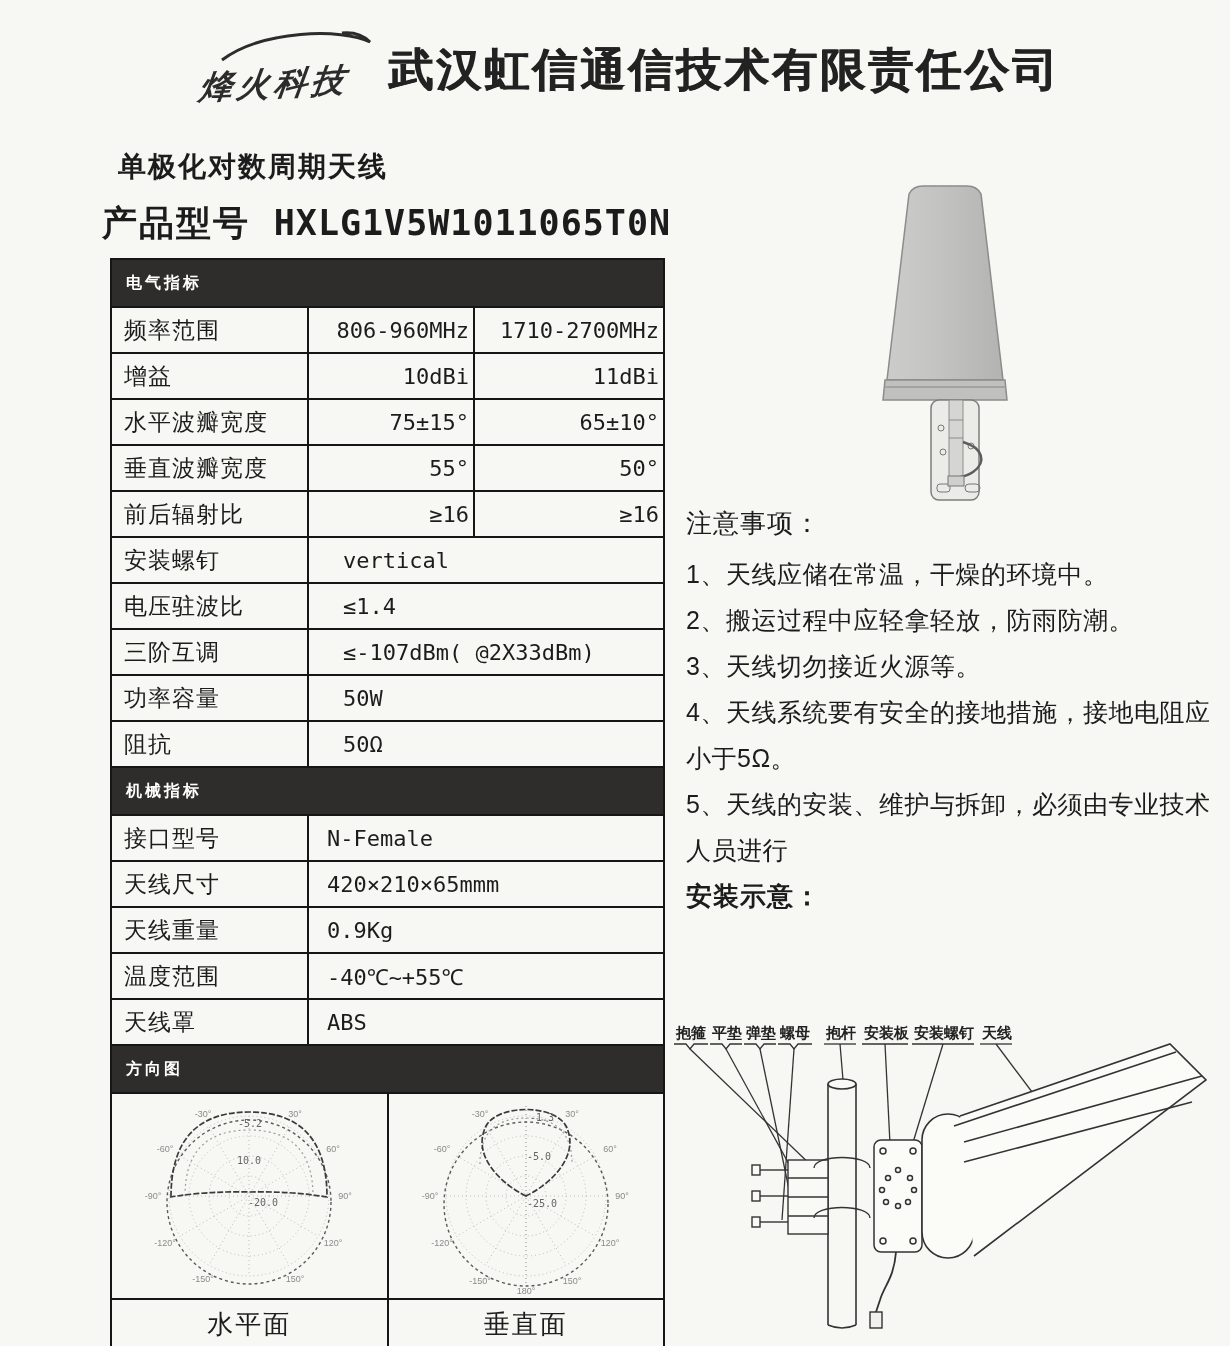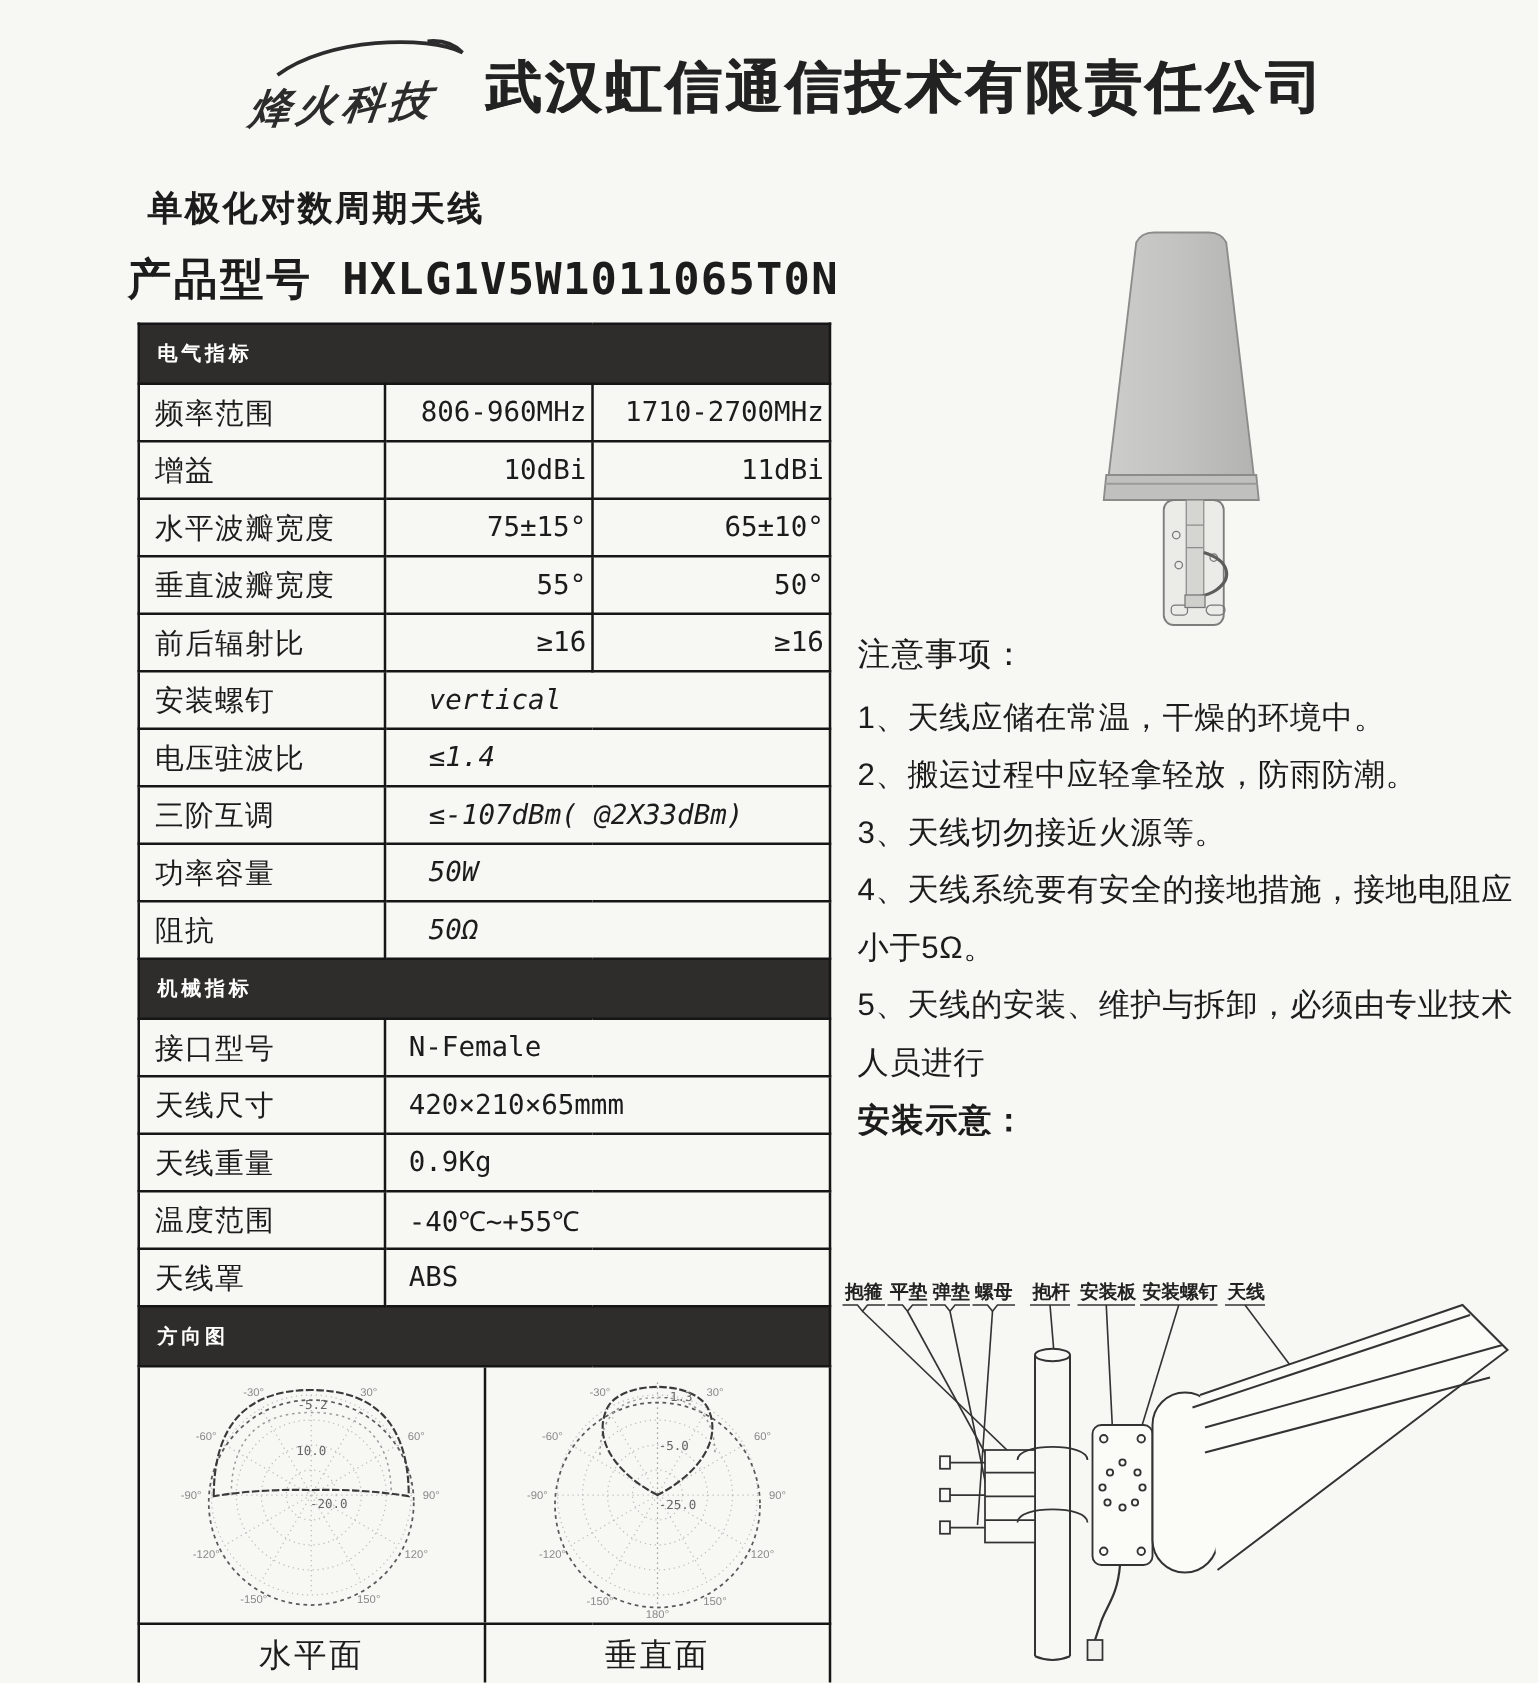--- a/index.html
+++ b/index.html
@@ -36,21 +36,21 @@
     background:#2e2d2b;color:#fff;font-weight:700;font-size:16px;
     letter-spacing:3px;padding:7px 14px;height:32px;
   }
   .spec .lab{font-size:23px;padding:6px 12px;letter-spacing:1px;height:32px;}
   .spec .val{
     font-family:"DejaVu Sans Mono","Liberation Mono",monospace;
     font-size:22px;text-align:right;padding:4px 4px;
   }
   .spec .valspan{
     font-family:"DejaVu Sans Mono","Liberation Mono",monospace;
-    font-size:22px;text-align:left;padding:4px 4px 4px 34px;font-style:italic;
+    font-size:22px;text-align:left;padding:4px 4px 4px 34px;
   }
   .spec .mechval{
     font-family:"DejaVu Sans Mono","Liberation Mono",monospace;
     font-size:22px;text-align:left;padding:4px 4px 4px 18px;margin-left:24px;
   }
   .plot-row-cell{padding:0 !important;height:204px;}
   .plots{display:flex;height:204px;align-items:center;}
   .plot-half{flex:1;display:flex;align-items:center;justify-content:center;}
   .plot-half.right{border-left:2px solid #161616;}
   .cap-cell{padding:0 !important;height:48px;}

